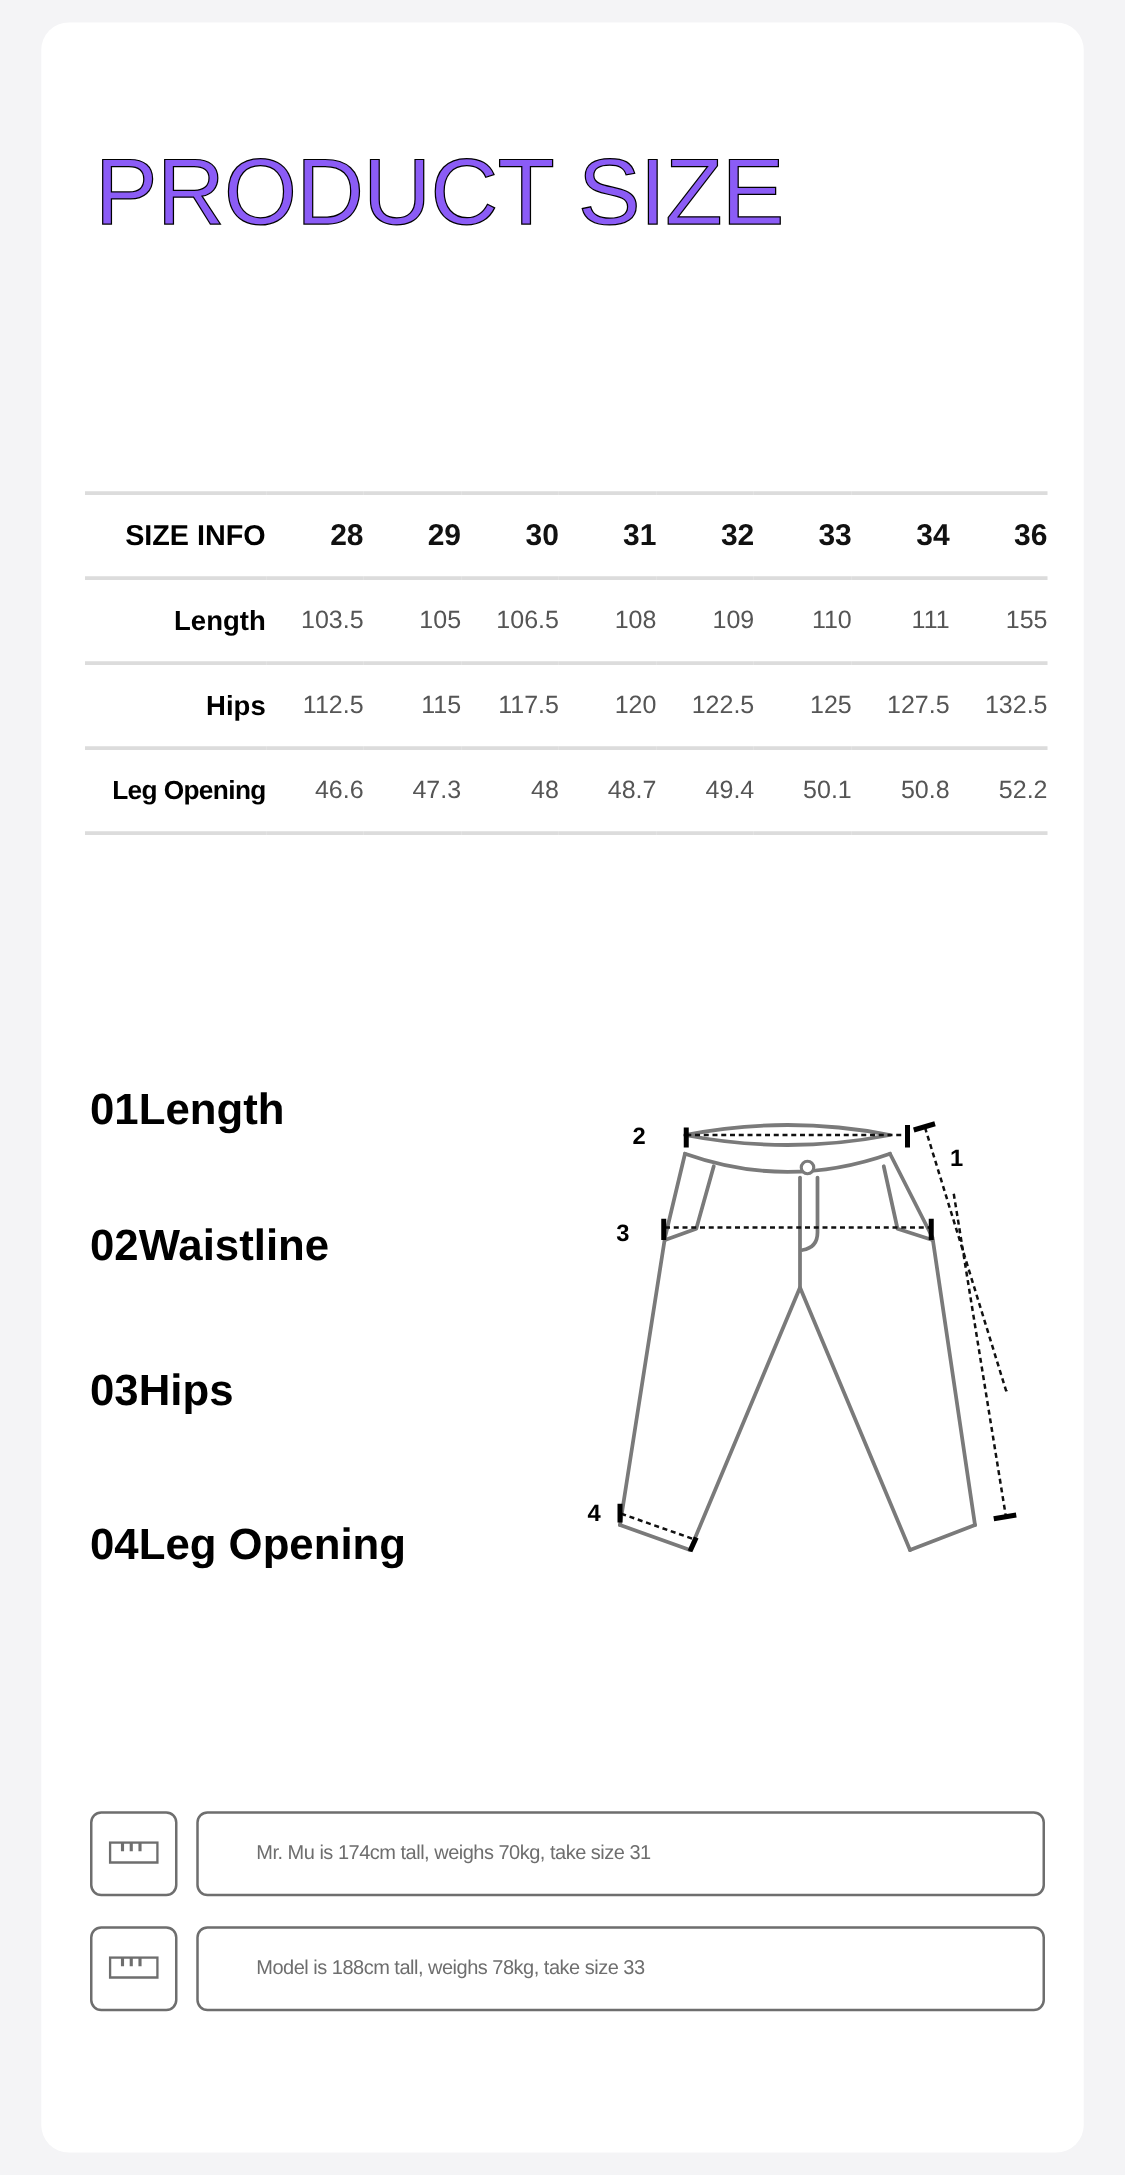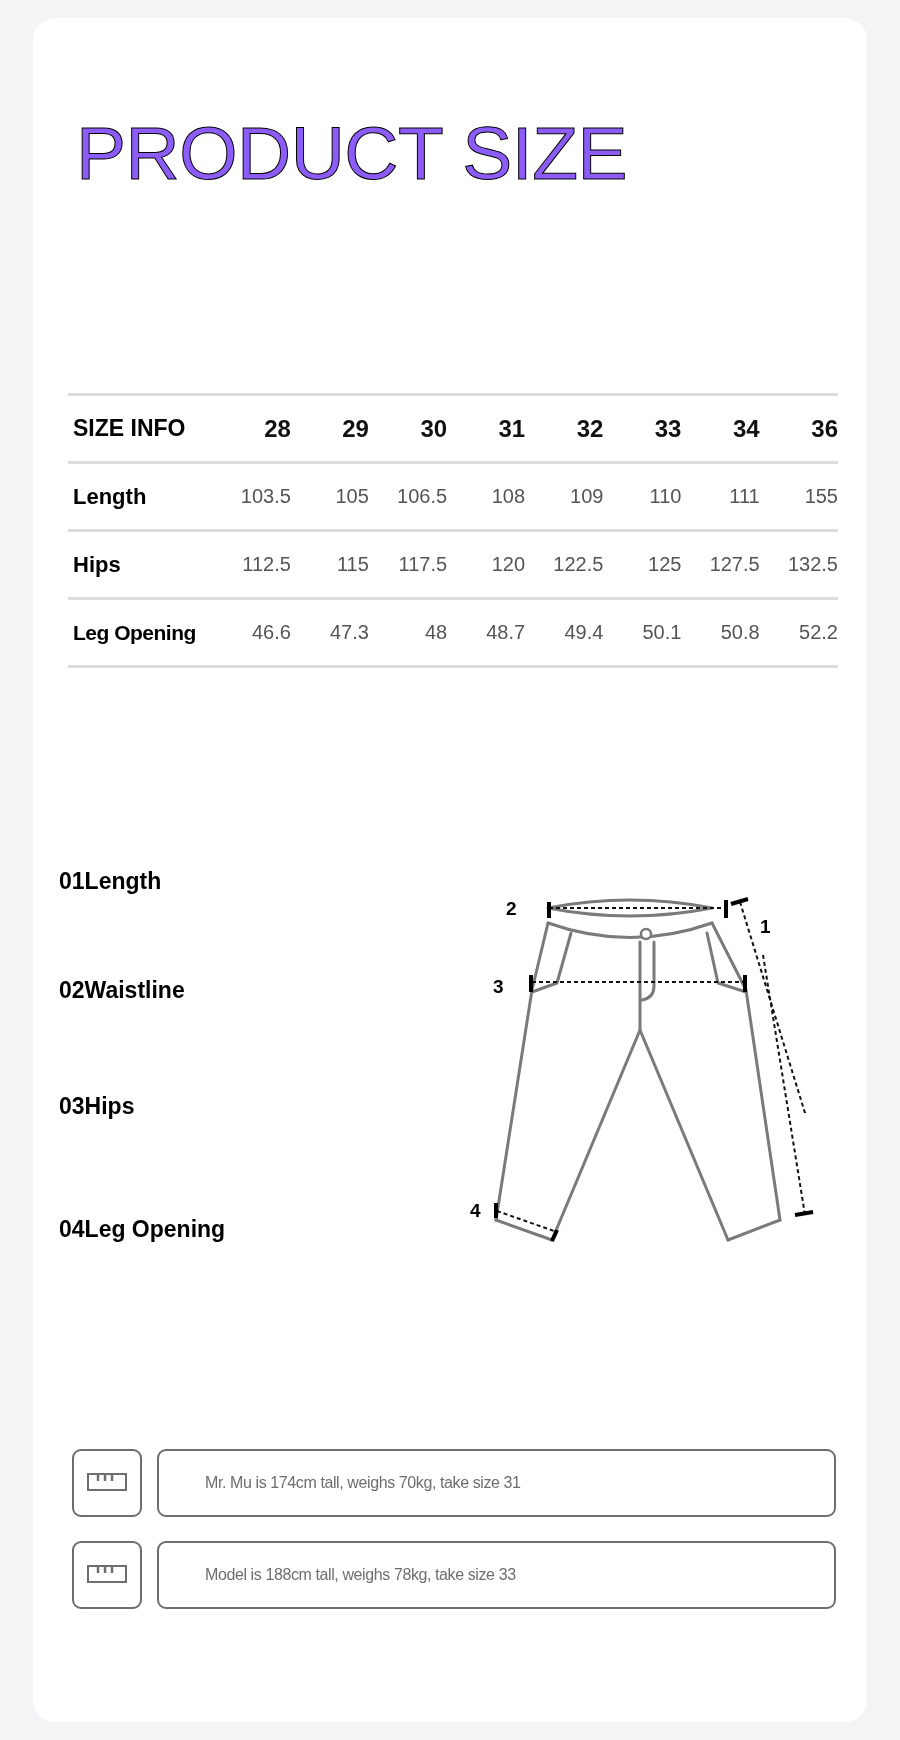--- a/index.html
+++ b/index.html
@@ -37,21 +37,21 @@
   }
   .size-table tr { height: 68px; }
   .size-table tr { border-top: 3px solid #dcdcdc; }
   .size-table tr:last-child { border-bottom: 3px solid #dcdcdc; }
   .size-table td, .size-table th {
     padding: 0;
     text-align: right;
     vertical-align: middle;
   }
   .size-table th.row-head, .size-table td.row-head {
-    text-align: left;
+    text-align: right;
     width: 140px;
     padding-left: 5px;
     font-weight: 700;
     font-size: 22px;
     color: #000;
     white-space: nowrap;
   }
   .size-table th.size-col {
     font-size: 24px;
     font-weight: 700;
@@ -62,22 +62,22 @@
     font-size: 20px;
     color: #555;
     width: 79px;
   }
   .size-table thead th.row-head { font-size: 23px; }
   .row-head.leg { font-size: 21px !important; letter-spacing: -0.5px; }
 
   
   .measure-label {
     position: absolute;
-    left: 59px;
-    font-size: 23px;
+    left: 72px;
+    font-size: 35px;
     font-weight: 700;
     color: #000;
     margin: 0;
   }
   .diagram {
     position: absolute;
     left: 460px; top: 880px;
     width: 380px; height: 390px;
   }
 

